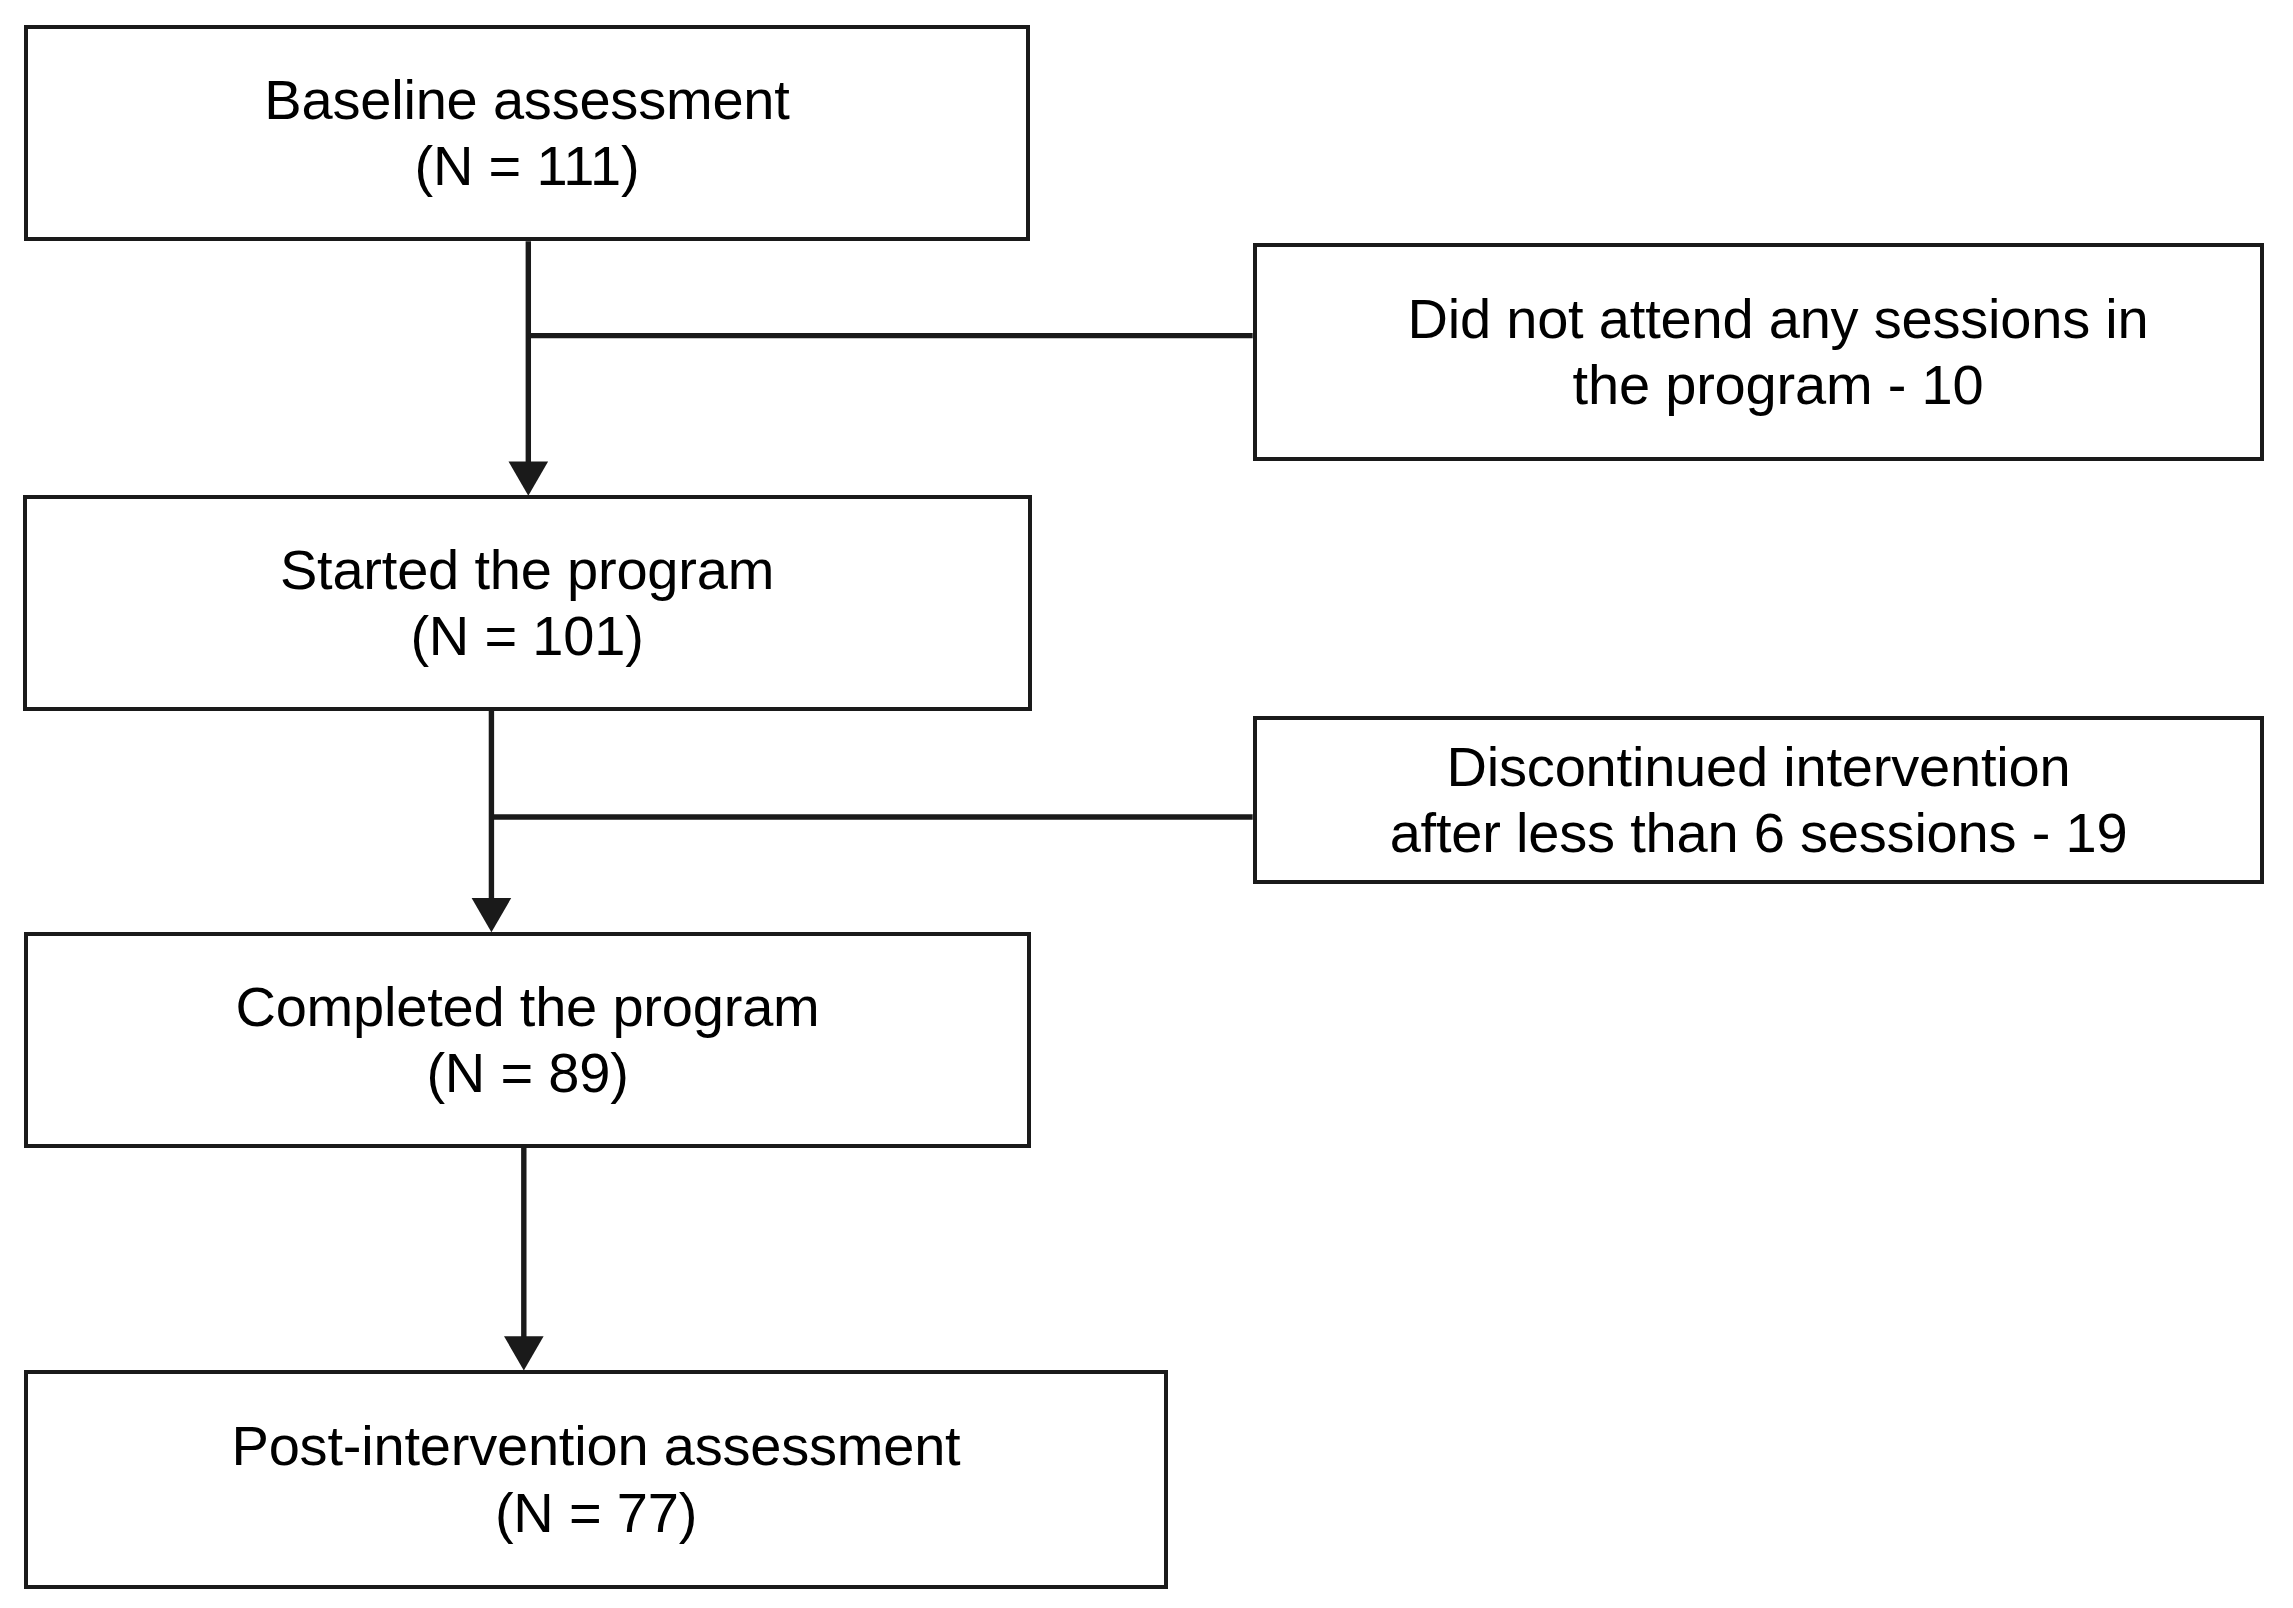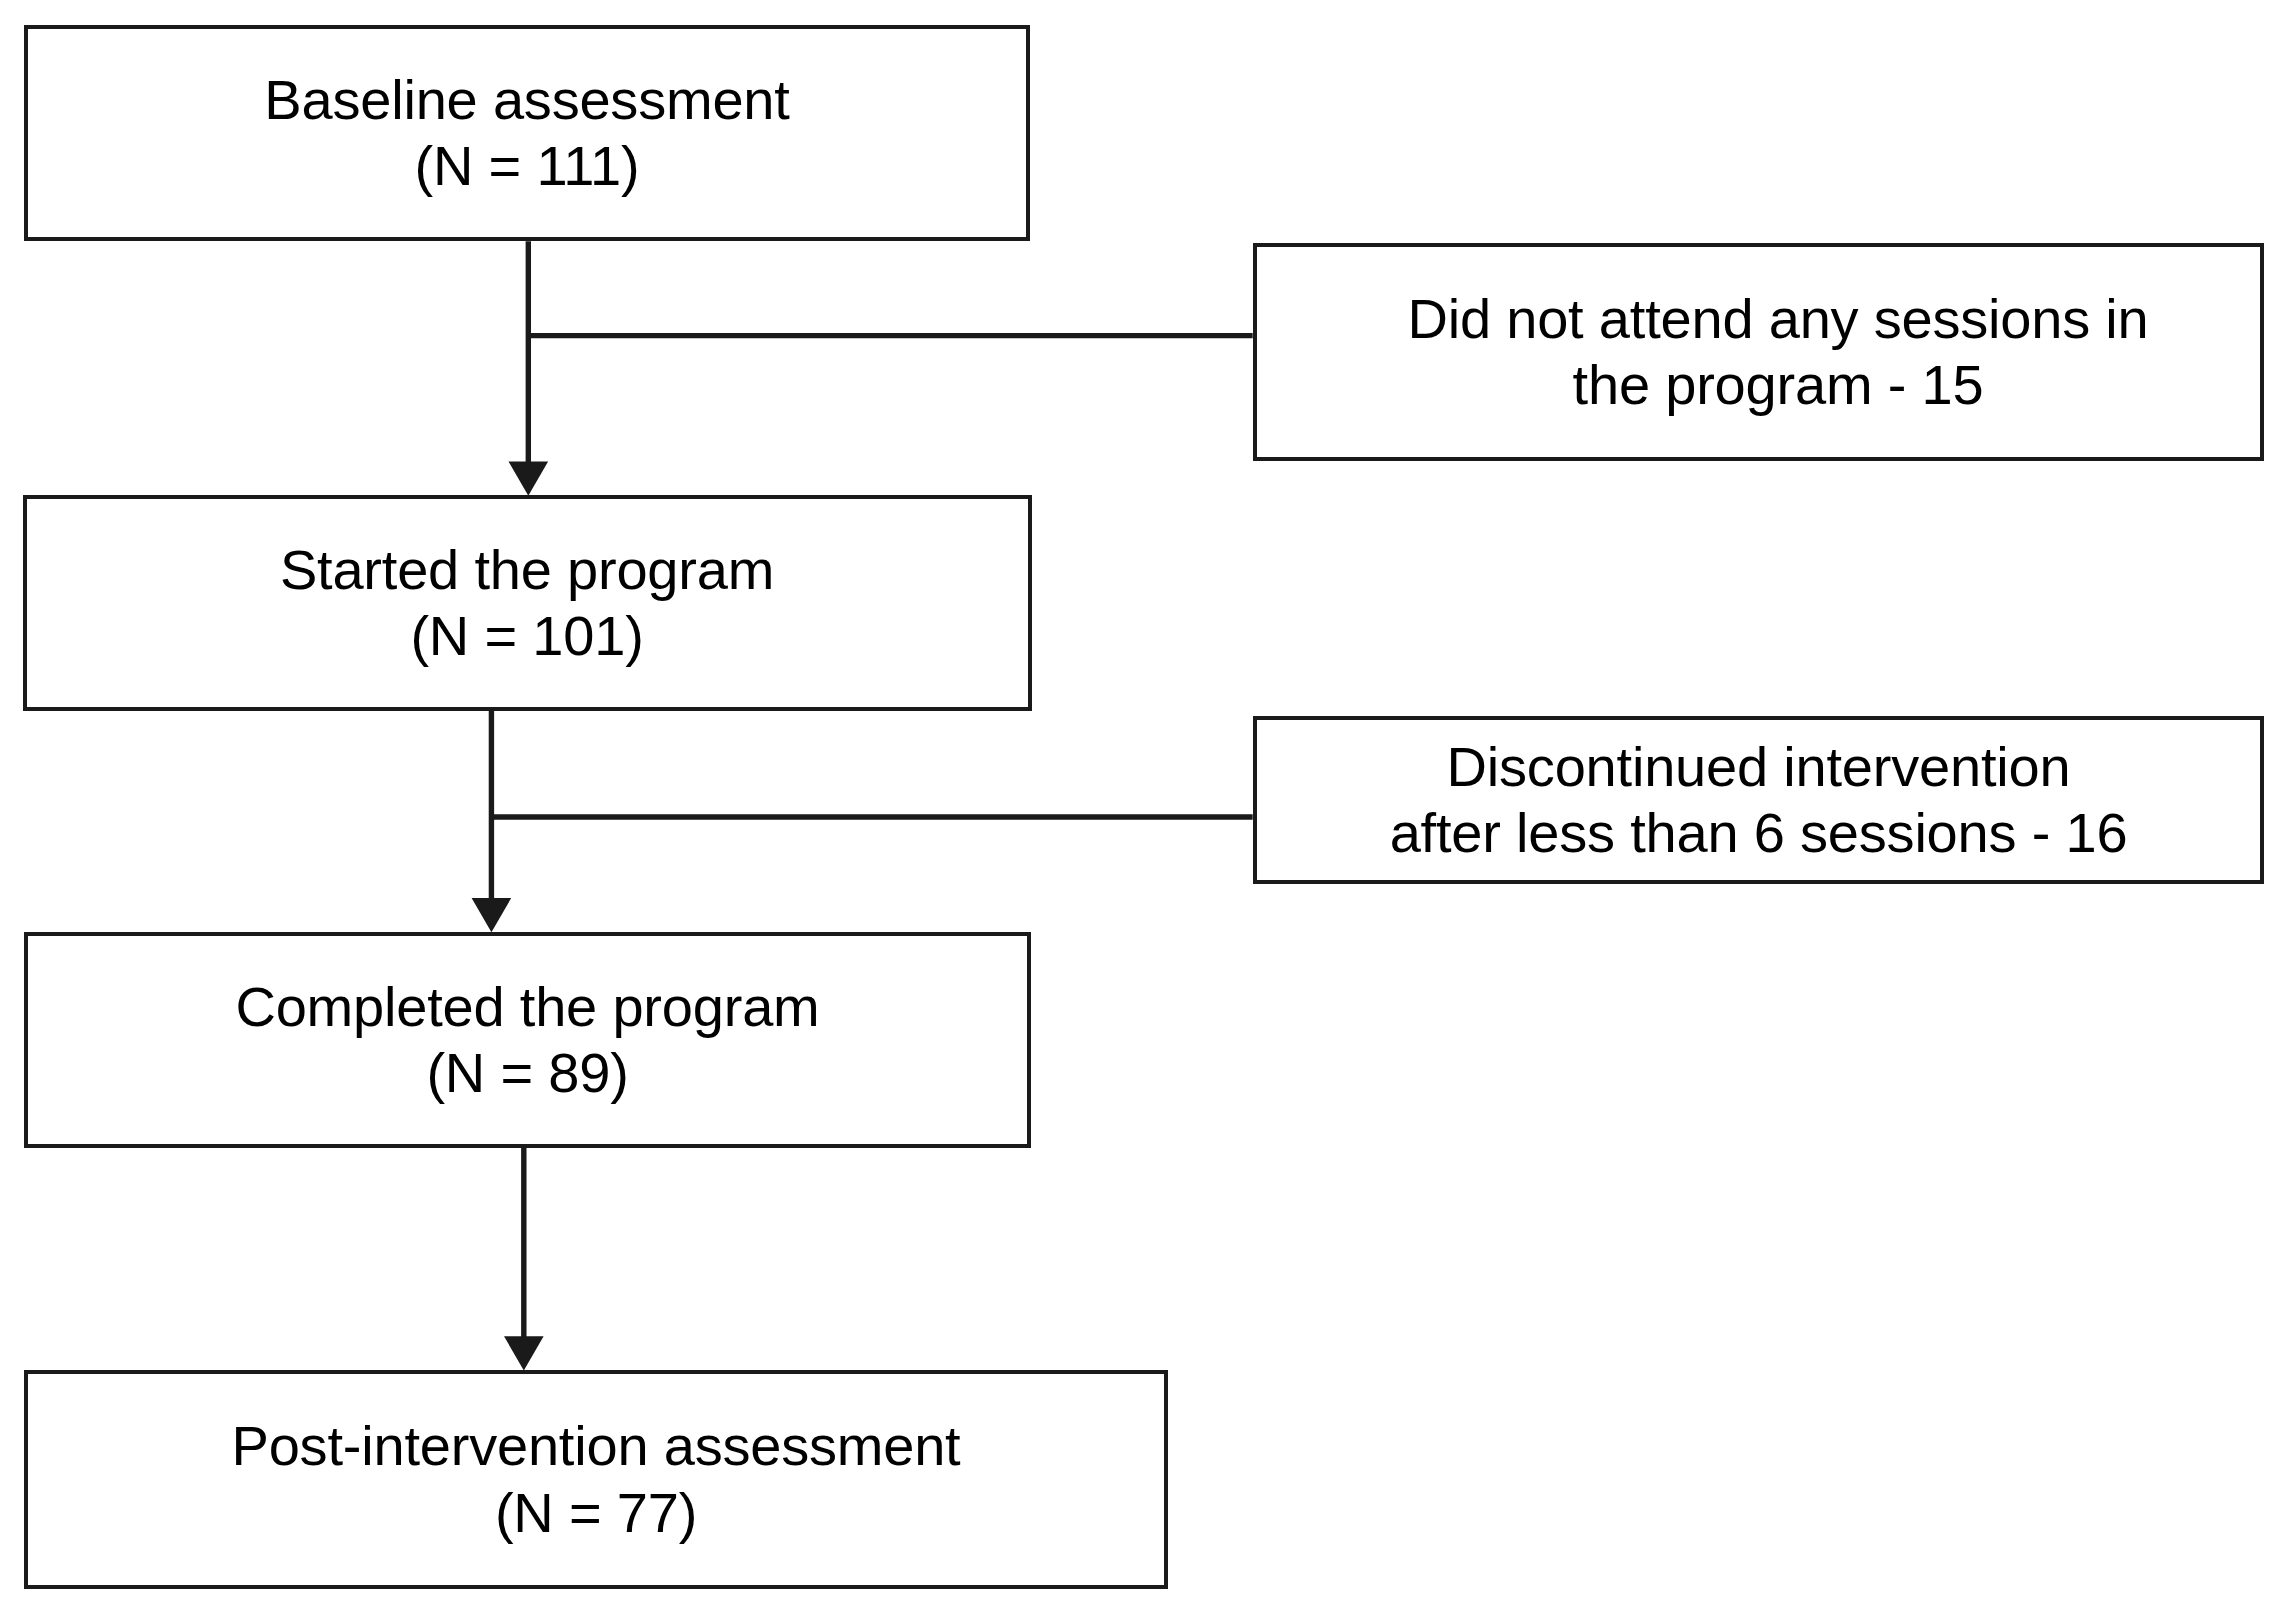--- a/index.html
+++ b/index.html
@@ -101,22 +101,22 @@
     <span class="line">(N = 89)</span>
   </div>
 
   <div class="node" id="node-post">
     <span class="line">Post-intervention assessment</span>
     <span class="line">(N = 77)</span>
   </div>
 
   <div class="node" id="node-excl-1">
     <span class="line">Did not attend any sessions in</span>
-    <span class="line">the program - 15</span>
+    <span class="line">the program - 10</span>
   </div>
 
   <div class="node" id="node-excl-2">
     <span class="line">Discontinued intervention</span>
-    <span class="line">after less than 6 sessions - 16</span>
+    <span class="line">after less than 6 sessions - 19</span>
   </div>
 
 </div>
 
 
 </body></html>

